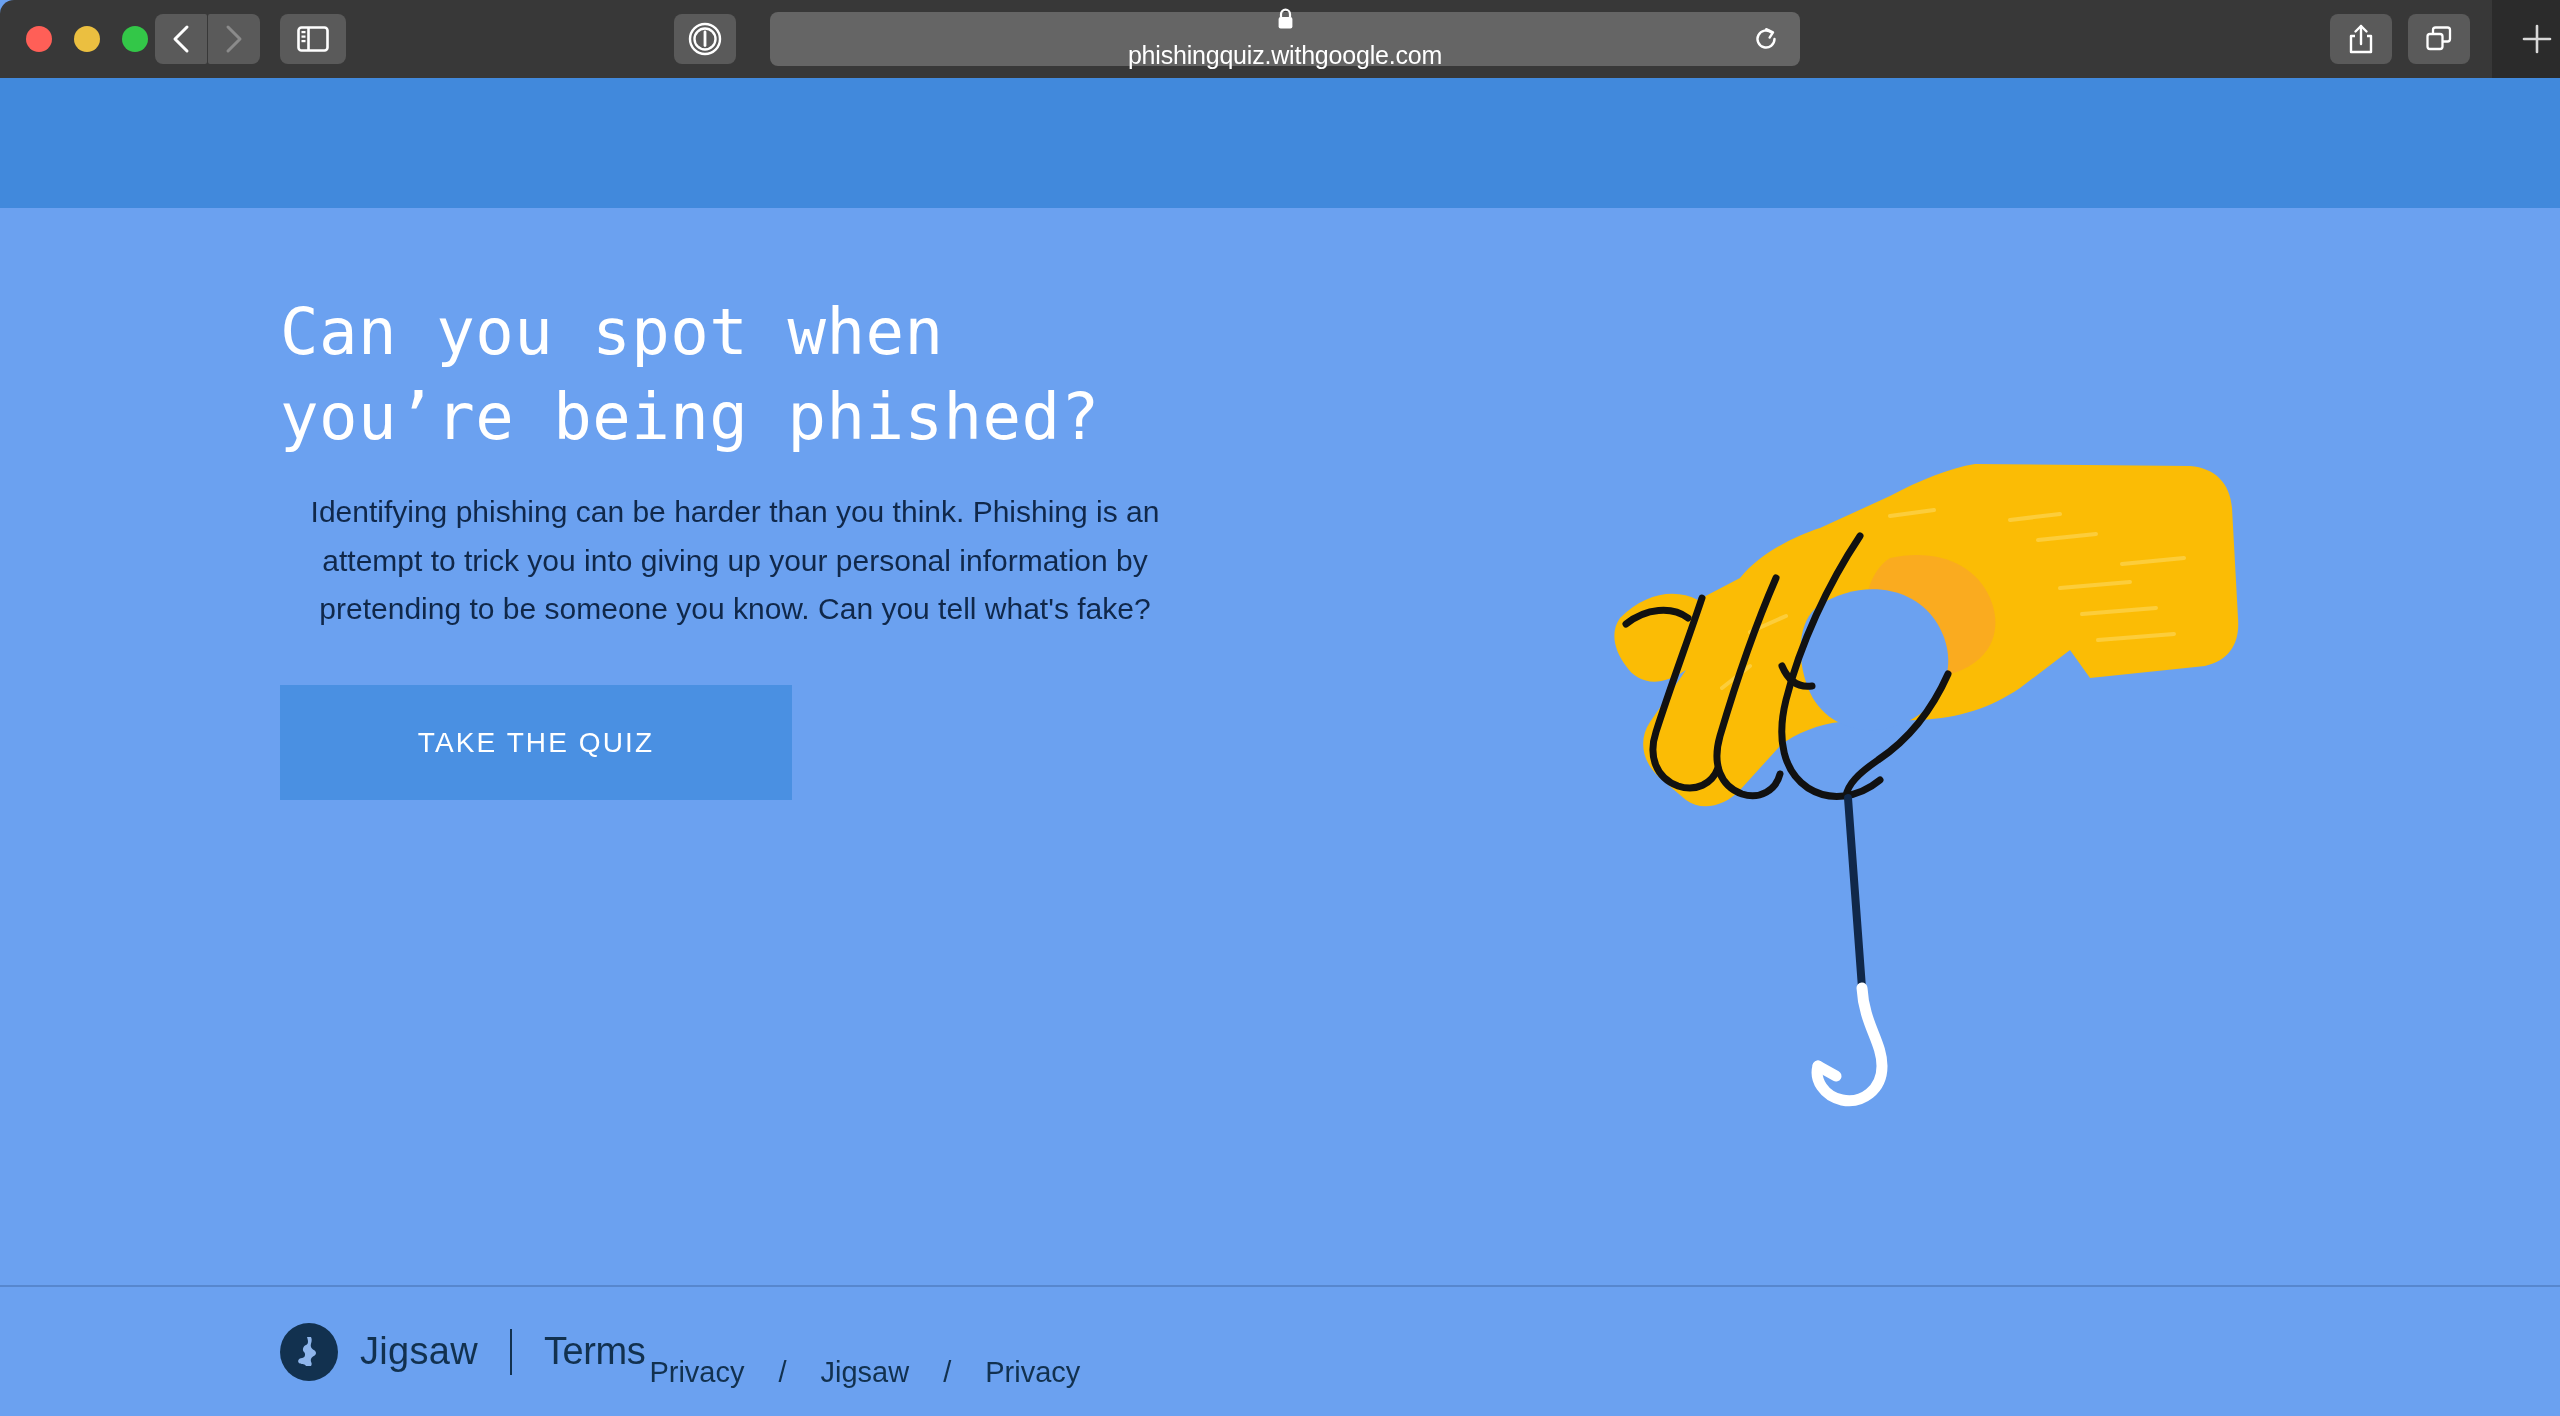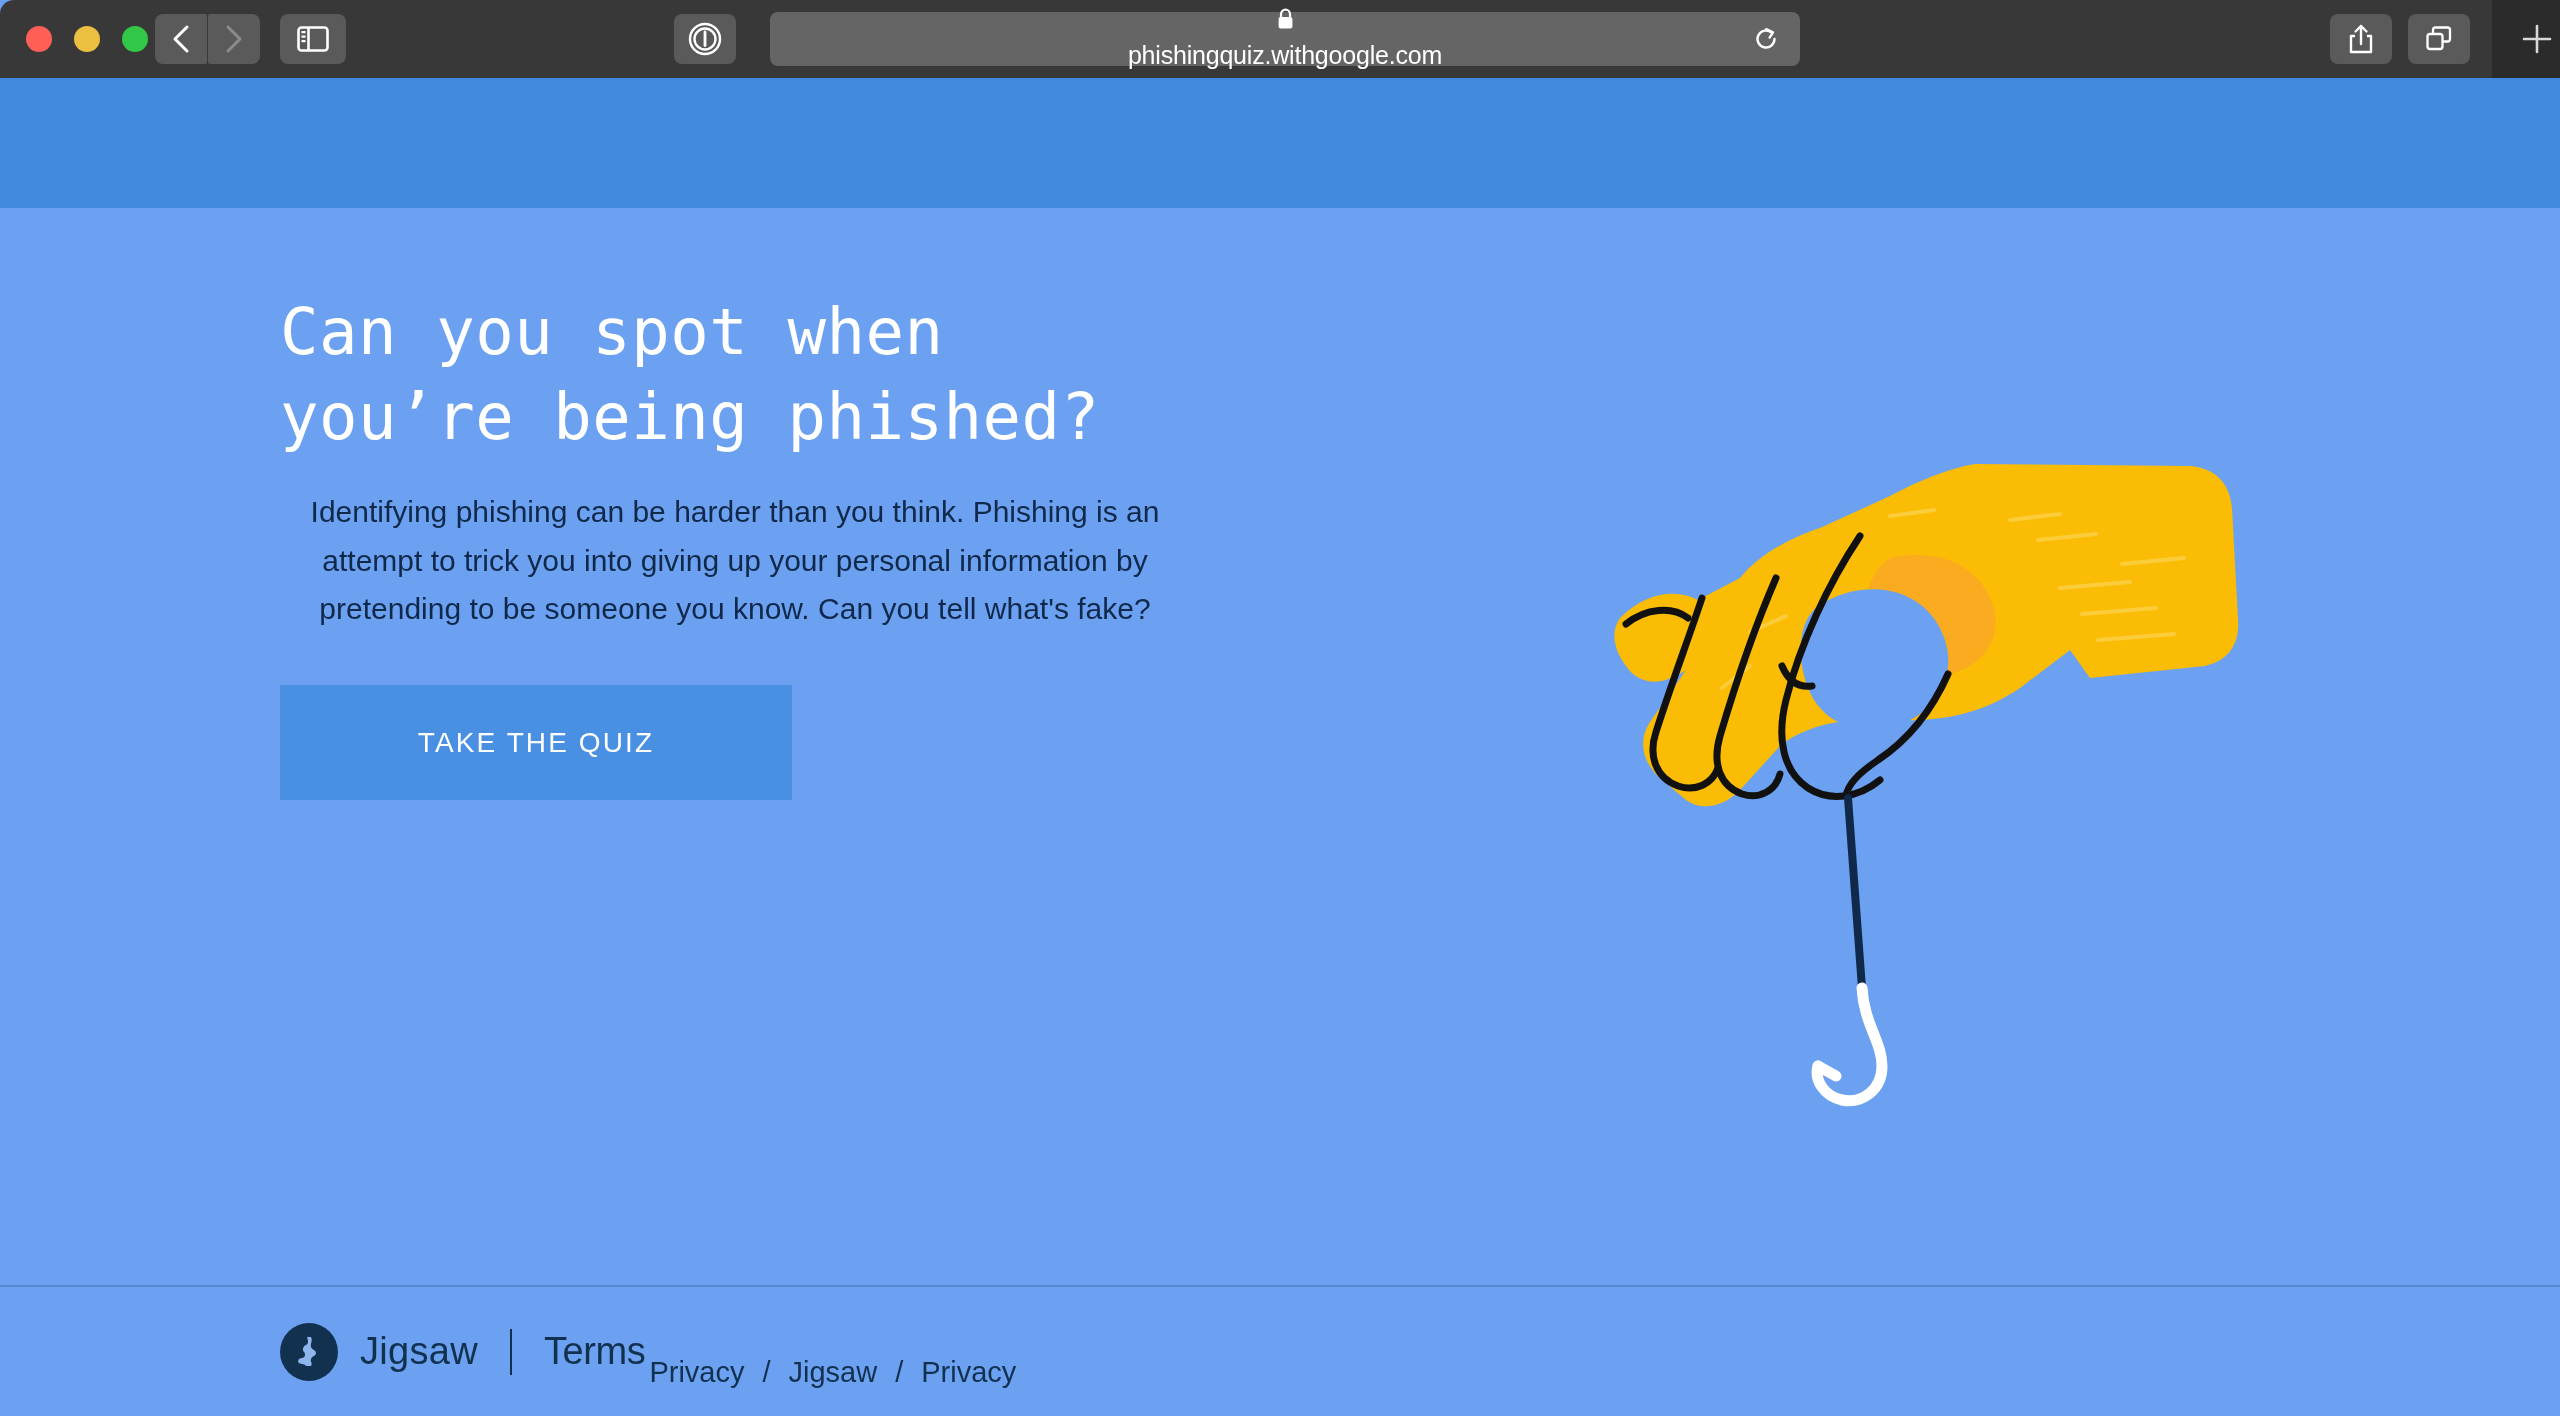--- a/index.html
+++ b/index.html
@@ -227,21 +227,21 @@
     margin: 0 10px;
   }
   .brand-google {
     font-size: 38px;
     color: #12314f;
     letter-spacing: -0.4px;
   }
   .foot-links {
     display: flex;
     align-items: center;
-    gap: 0;
+    gap: 16px;
     font-size: 29px;
     color: #12314f;
     margin-top: 41px;
   }
   .foot-links a {
     color: #12314f;
     text-decoration: none;
     padding: 0 4px;
   }
   .foot-sep { padding: 0 14px; color: #12314f; }

